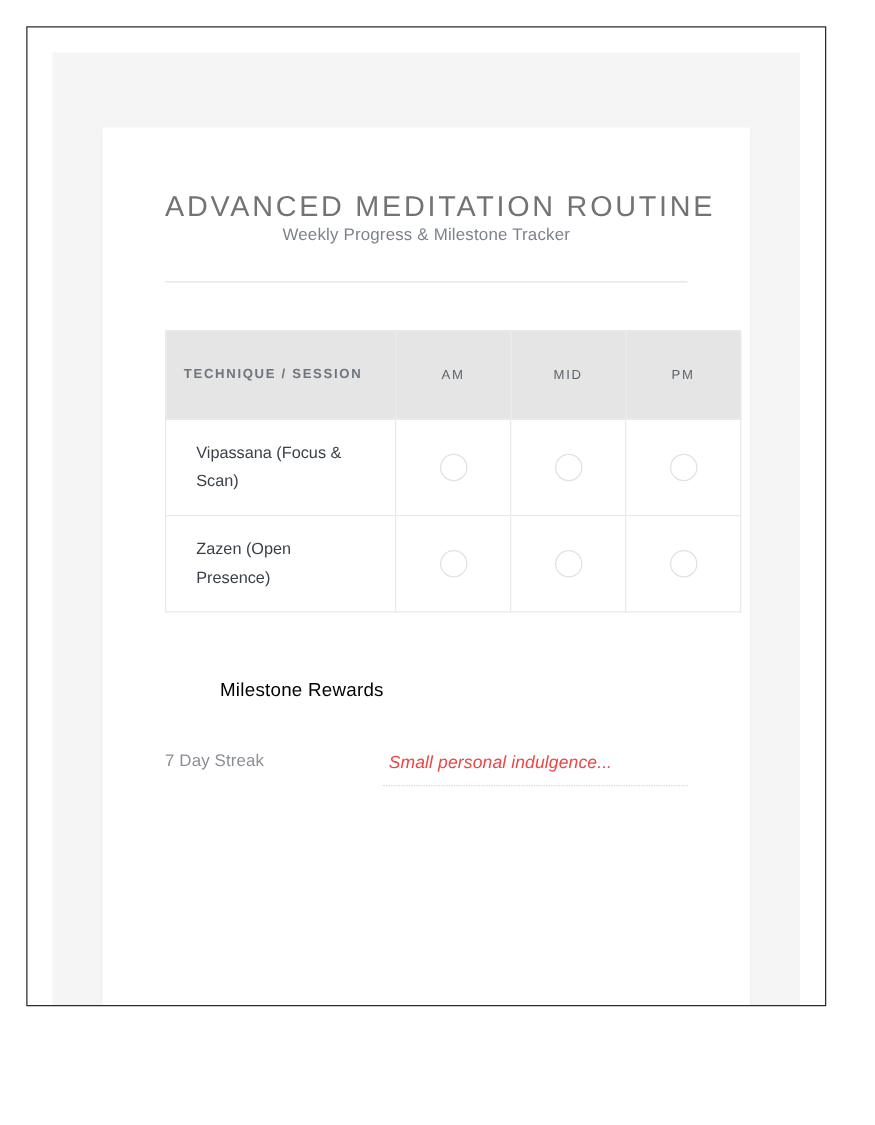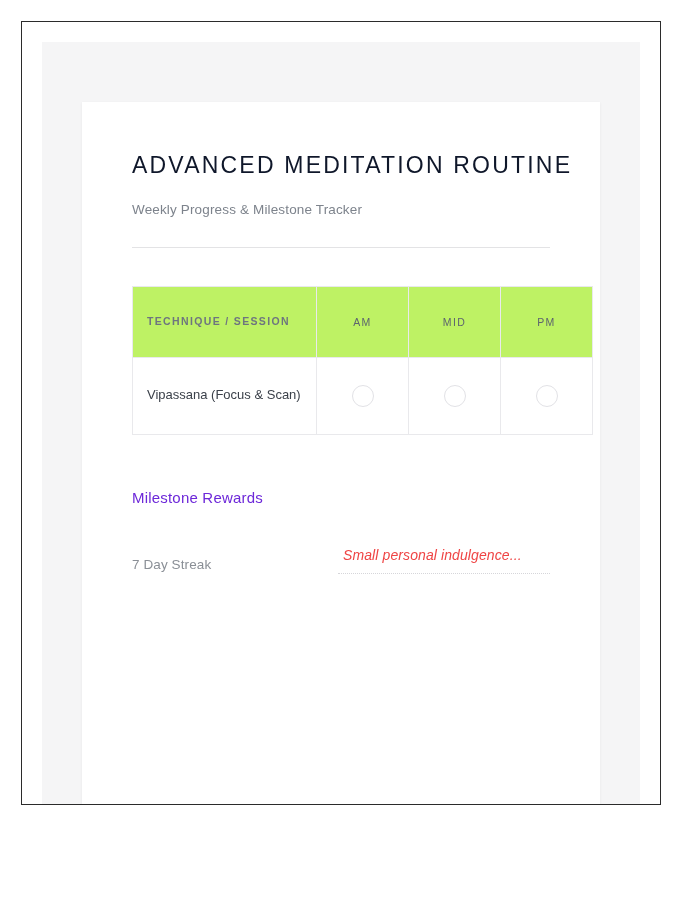--- a/index.html
+++ b/index.html
@@ -47,32 +47,31 @@
 
   .sheet-inner {
     padding: 50px 50px 0 50px;
   }
 
   
   .doc-title {
     font-size: 23px;
     font-weight: 400;
     letter-spacing: 2.2px;
-    color: #0f172a;
+    color: #737373;
     text-align: center;
     line-height: 1.2;
     white-space: nowrap;
   }
 
   .doc-subtitle {
-    margin-top: 22px;
     font-size: 13.5px;
     font-weight: 400;
     color: #7d838c;
-    text-align: left;
+    text-align: center;
     letter-spacing: 0.15px;
   }
 
   .header-rule {
     margin-top: 30px;
     height: 1px;
     background: #e3e3e5;
   }
 
   
@@ -82,21 +81,21 @@
     border-collapse: collapse;
     table-layout: fixed;
   }
 
   .tracker-table th,
   .tracker-table td {
     border: 1px solid #e9e9ec;
   }
 
   .tracker-table thead th {
-    background: #bef264;
+    background: #e5e5e5;
     height: 71px;
     vertical-align: middle;
   }
 
   .col-technique { width: 184px; }
   .col-slot { width: 92px; }
 
   .th-technique {
     text-align: left;
     padding: 0 14px;
@@ -114,21 +113,21 @@
     letter-spacing: 1.35px;
     color: #5d646e;
   }
 
   .tracker-table tbody td {
     height: 77px;
     vertical-align: middle;
   }
 
   .td-technique {
-    padding: 0 14px;
+    padding: 0 24px;
     font-size: 13px;
     color: #3b414a;
     line-height: 1.72;
   }
 
   .td-slot { text-align: center; }
 
   .check-circle {
     display: inline-block;
     width: 22px;
@@ -137,29 +136,29 @@
     border-radius: 50%;
     background: #ffffff;
     vertical-align: middle;
   }
 
   
   .rewards-heading {
     margin-top: 54px;
     font-size: 15px;
     font-weight: 400;
-    color: #6d28d9;
+    color: #000000;
     letter-spacing: 0.2px;
+    margin-left: 44px;
   }
 
   .reward-row {
     margin-top: 40px;
     display: flex;
-    align-items: flex-end;
-    gap: 32px;
+    align-items: flex-start;
   }
 
   .reward-label {
     width: 174px;
     flex: 0 0 174px;
     font-size: 13.5px;
     color: #8a8f96;
     letter-spacing: 0.1px;
     padding-bottom: 2px;
   }
@@ -214,20 +213,32 @@
                 <span class="check-circle"></span>
               </td>
               <td class="td-slot">
                 <span class="check-circle"></span>
               </td>
               <td class="td-slot">
                 <span class="check-circle"></span>
               </td>
             </tr>
 
+            <tr>
+              <td class="td-technique">Zazen (Open Presence)</td>
+              <td class="td-slot">
+                <span class="check-circle"></span>
+              </td>
+              <td class="td-slot">
+                <span class="check-circle"></span>
+              </td>
+              <td class="td-slot">
+                <span class="check-circle"></span>
+              </td>
+            </tr>
 
 
 
           </tbody>
         </table>
 
         <h2 class="rewards-heading">Milestone Rewards</h2>
 
         <div class="reward-row">
           <div class="reward-label">7 Day Streak</div>

